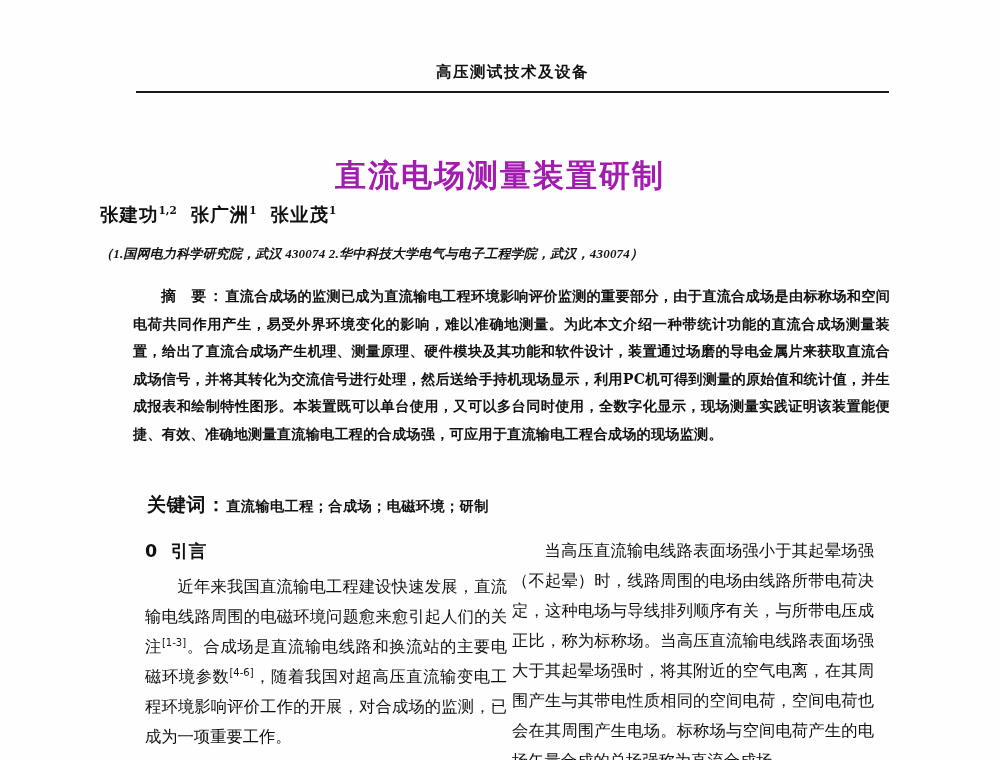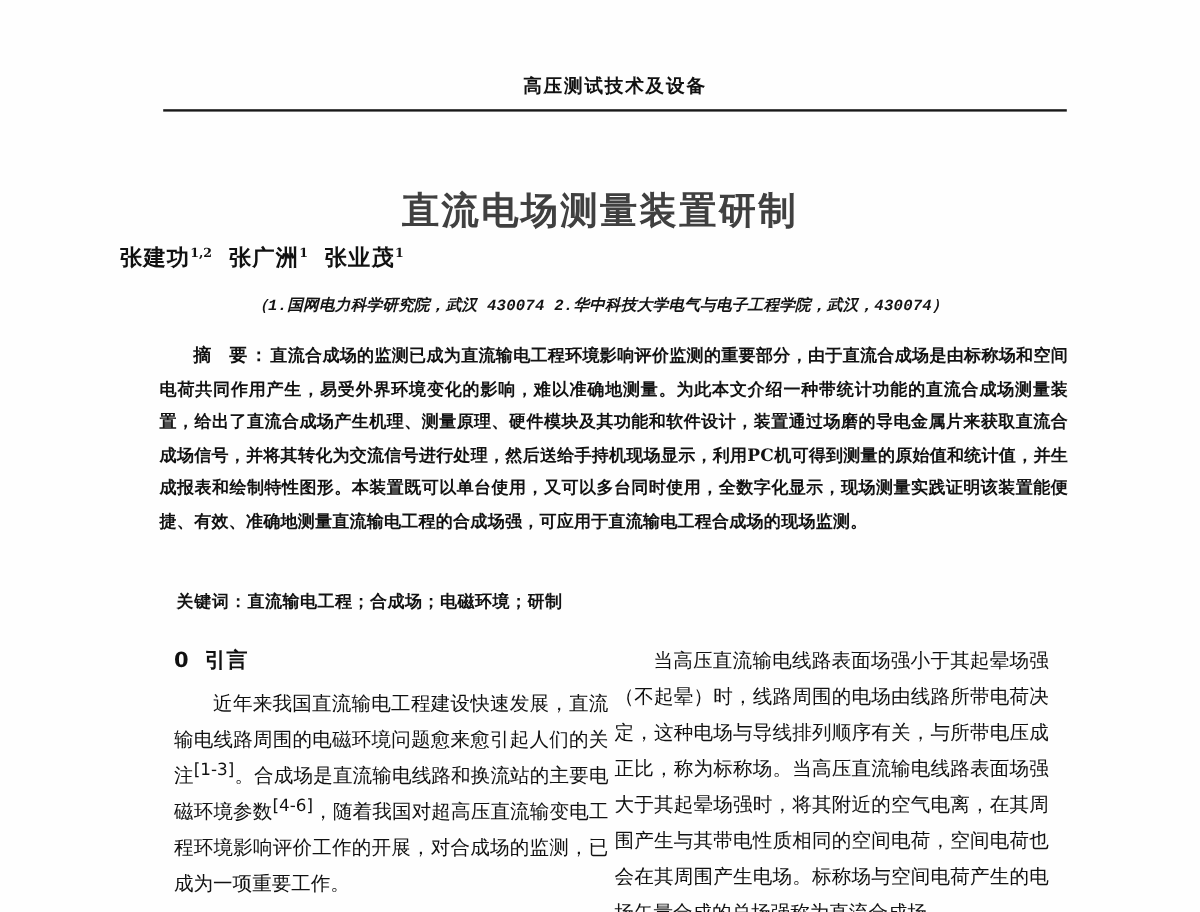--- a/index.html
+++ b/index.html
@@ -50,21 +50,21 @@
   .title {
     position: absolute;
     left: 100px;
     top: 134px;
     width: 800px;
     text-align: center;
     font-family: "DejaVu Serif", "Liberation Serif", serif;
     font-weight: bold;
     font-size: 31px;
     letter-spacing: 2px;
-    color: #404040;
+    color: #a21caf;
   }
   .authors {
     position: absolute;
     left: 100px;
     top: 202px;
     width: 800px;
     text-align: left;
     font-family: "DejaVu Serif", "Liberation Serif", serif;
     font-weight: bold;
     font-size: 18.5px;
@@ -77,22 +77,22 @@
     letter-spacing: 0;
     font-weight: bold;
   }
   .authors .gap { display: inline-block; width: 14px; }
 
   .affil {
     position: absolute;
     left: 100px;
     top: 245px;
     width: 800px;
-    text-align: center;
-    font-family: Liberation Mono, monospace;
+    text-align: left;
+    font-family: Liberation Serif, serif;
     font-weight: bold;
     font-style: italic;
     font-size: 13px;
     letter-spacing: 0.2px;
     color: #141414;
     white-space: nowrap;
   }
 
   
   .abstract {
@@ -120,21 +120,21 @@
     position: absolute;
     left: 147px;
     top: 492px;
     width: 745px;
     font-family: "DejaVu Serif", "Liberation Serif", serif;
     font-weight: bold;
     font-size: 14.2px;
     letter-spacing: 0.4px;
     color: #121212;
   }
-  .keywords .kw-label { font-size: 14px; letter-spacing: 0.8px; }
+  .keywords .kw-label { font-size: 19px; letter-spacing: 0.8px; }
 
   
   .columns {
     position: absolute;
     left: 133px;
     top: 536px;
     width: 757px;
     height: 230px;
   }
   .col {
@@ -156,21 +156,21 @@
     font-weight: bold;
     font-size: 17.5px;
     line-height: 30px;
     letter-spacing: 0.5px;
     margin-bottom: 6px;
   }
   .sec-head .num { margin-right: 13px; }
 
   .para { margin: 0; text-indent: 2em; }
   sup.cite {
-    font-size: 14px;
+    font-size: 10px;
     vertical-align: super;
     line-height: 0;
   }
 </style>
 </head>
 <body>
 
 <div class="page">
 
   <div class="running-head">高压测试技术及设备</div>

